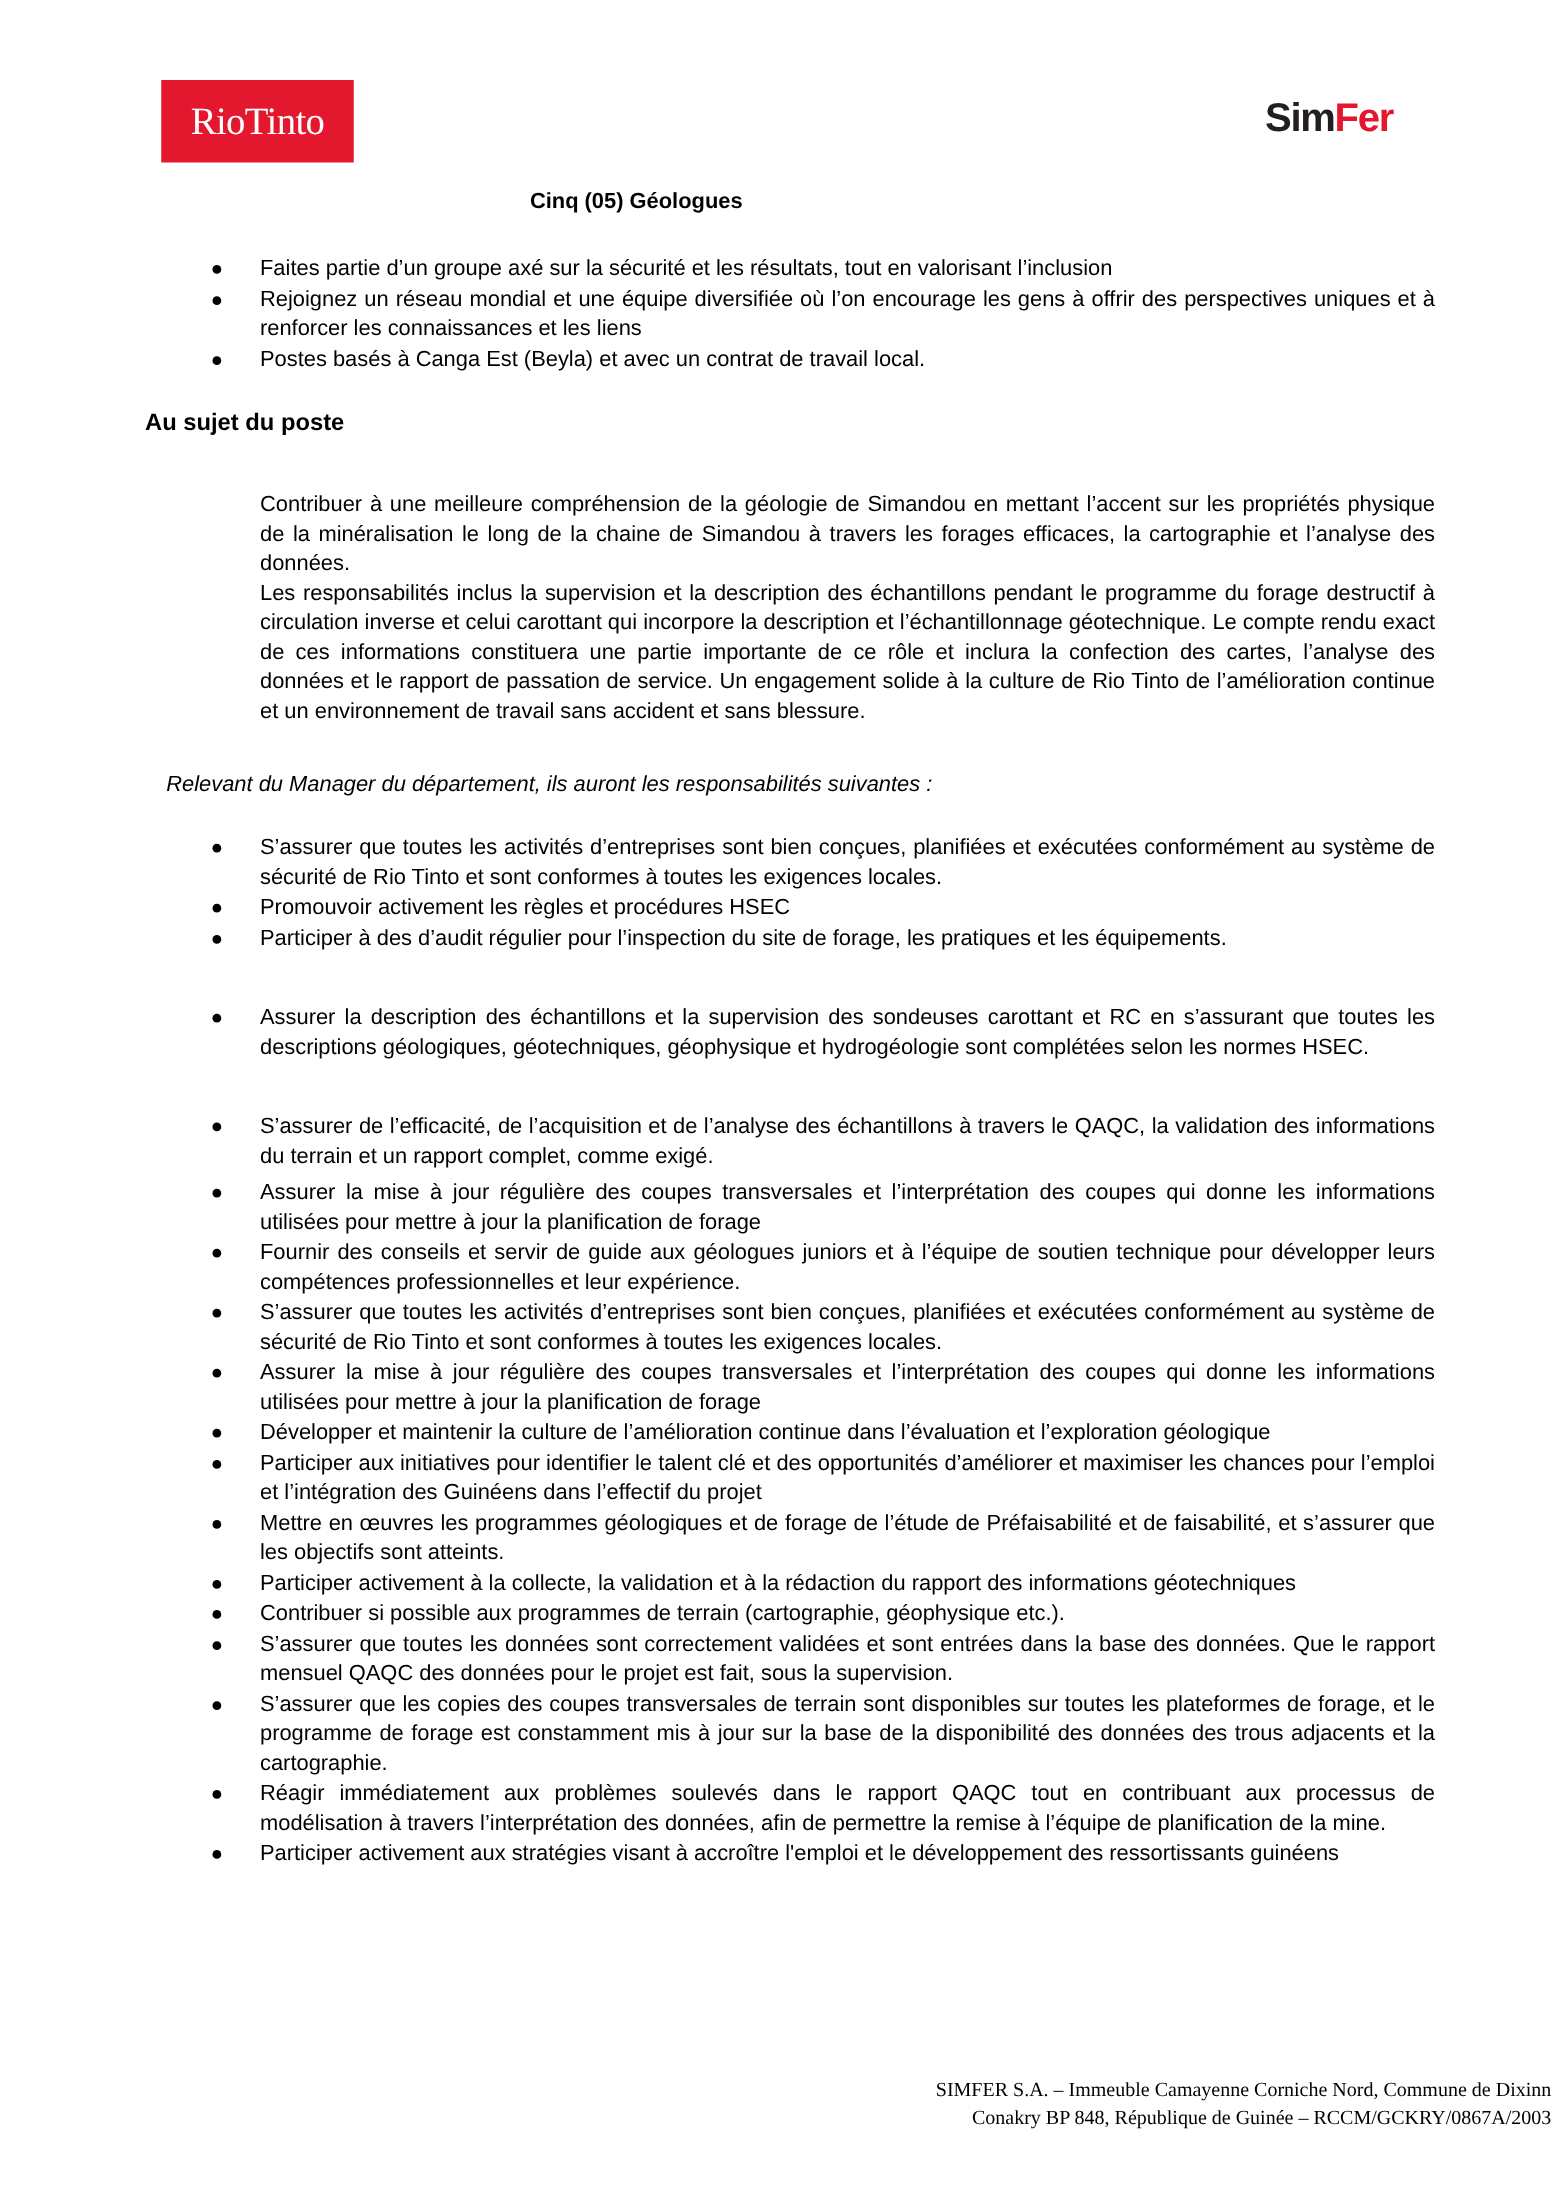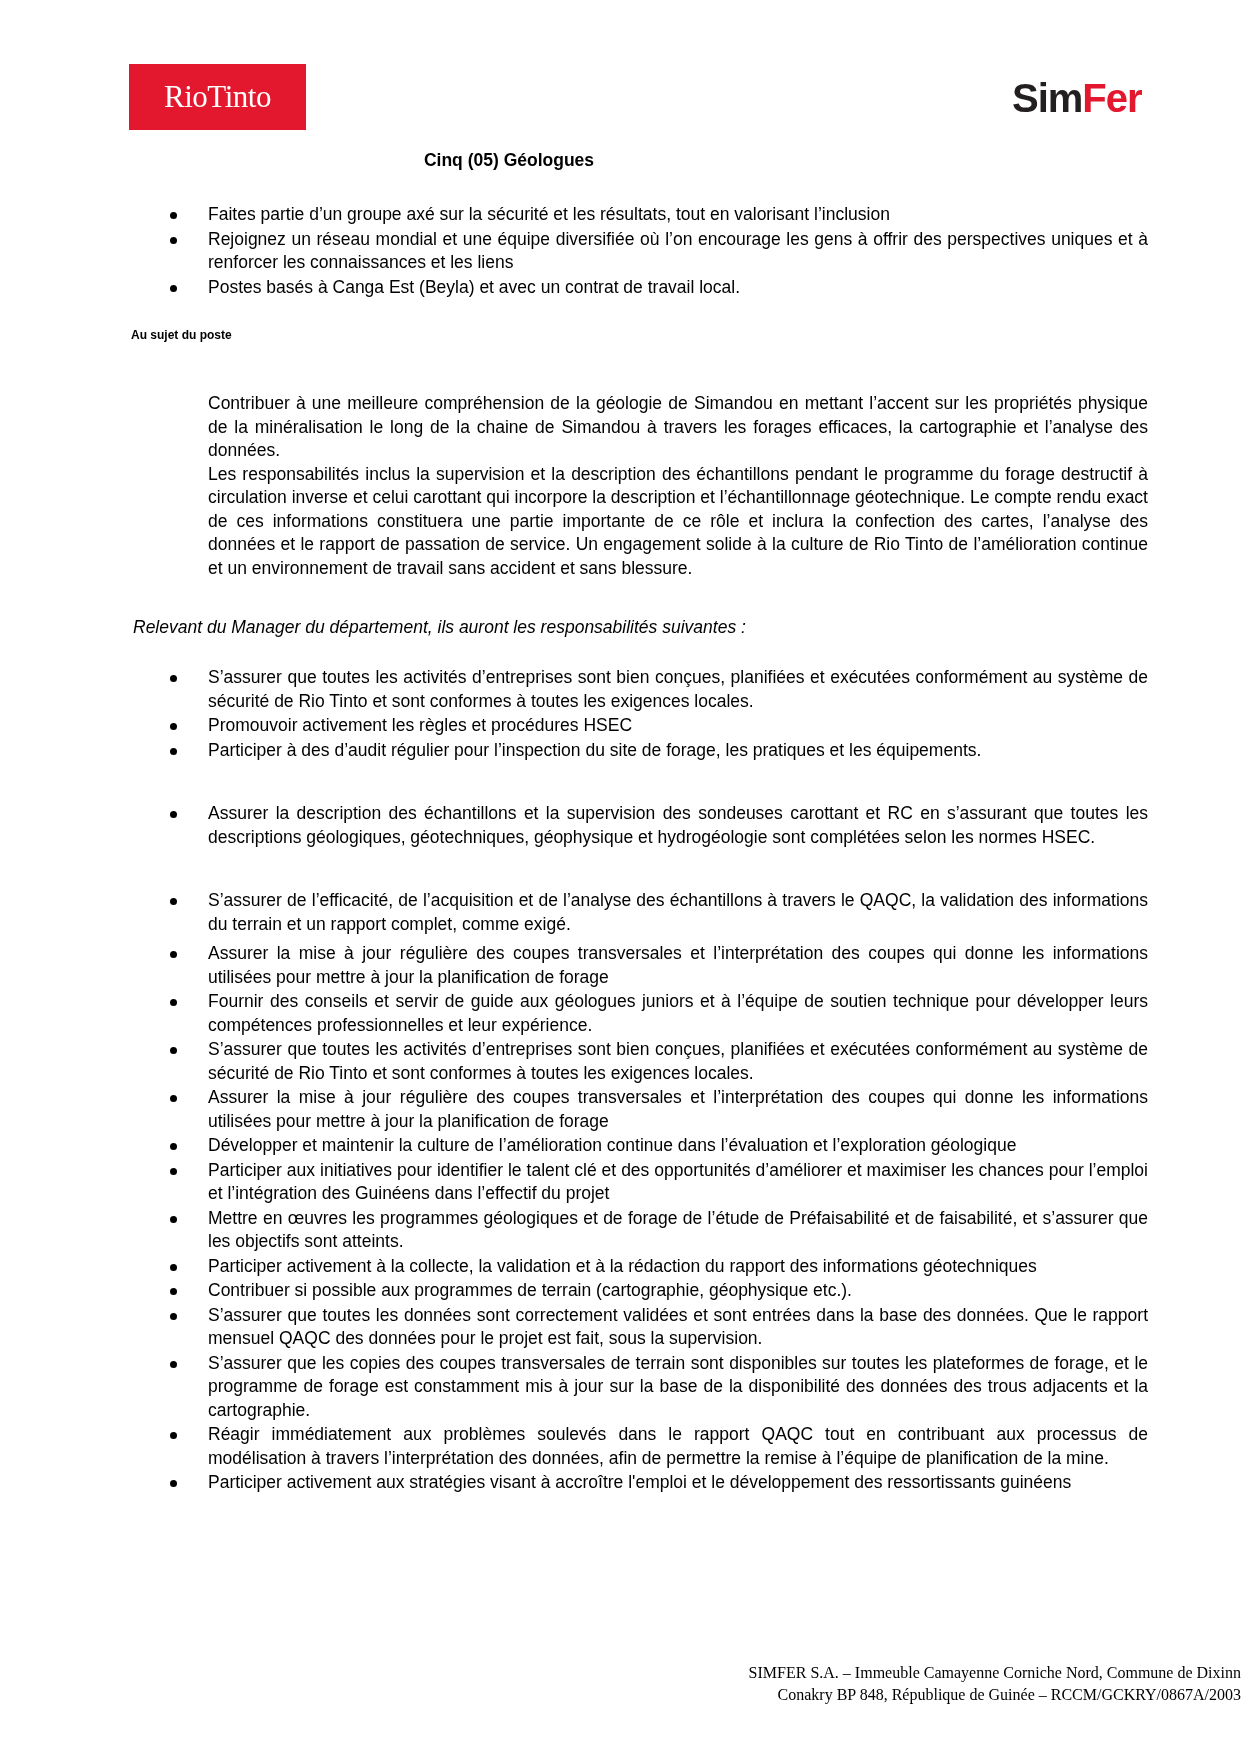--- a/index.html
+++ b/index.html
@@ -1,41 +1,41 @@
 <!DOCTYPE html>
 <html><head>
 <meta charset="utf-8">
 <style>
   html, body { margin: 0; padding: 0; background: #ffffff; }
   body { width: 1241px; height: 1754px; position: relative; overflow: hidden;
          font-family: "Liberation Sans", sans-serif; color: #000; }
   .page { position: absolute; left: 0; top: 0; width: 1241px; height: 1754px; }
 
-  .logo-rt { position: absolute; left: 129px; top: 64px; width: 177px; height: 66px;
+  .logo-rt { position: absolute; left: 129px; top: 64px; width: 154px; height: 66px;
              background: #e3172d; display: flex; align-items: center; justify-content: center; }
   .logo-rt span { font-family: "Liberation Serif", serif; color: #fff; font-size: 31px; letter-spacing: -0.5px; }
 
   .logo-sf { position: absolute; left: 1012px; top: 76px; font-family: "Liberation Sans", sans-serif;
-             font-weight: bold; font-size: 40px; letter-spacing: -1px; }
+             font-weight: bold; font-size: 32px; letter-spacing: -1px; }
   .logo-sf .a { color: #231f20; }
   .logo-sf .b { color: #e3172d; }
 
   .title { position: absolute; left: 0; width: 1018px; top: 150px; text-align: center;
            font-weight: bold; font-size: 17.5px; }
 
   .text { font-size: 17.5px; line-height: 23.5px; text-align: justify; }
 
   ul.bul { list-style: none; margin: 0; padding: 0; position: absolute; left: 170px; width: 978px; }
   ul.bul li { position: relative; padding-left: 38px; font-size: 17.5px; line-height: 23.5px; text-align: justify; }
   ul.bul li .dot { position: absolute; left: 0; top: 9px; width: 7px; height: 7px; border-radius: 50%; background: #000; }
 
   #intro-list { top: 203px; }
   #intro-list li { margin-bottom: 1px; }
 
-  .h2 { position: absolute; left: 131px; top: 328px; font-weight: bold; font-size: 12px; }
+  .h2 { position: absolute; left: 116px; top: 328px; font-weight: bold; font-size: 19px; }
 
   .about { position: absolute; left: 208px; width: 940px; top: 379px; margin-top: 13px; }
 
   .report { position: absolute; left: 133px; top: 617px; font-size: 17.5px; font-style: italic; }
 
   #resp-list { top: 666px; }
   #resp-list li { margin-bottom: 1px; }
   #resp-list li.gap { margin-bottom: 6px; margin-top: 40px; }
 
   .footer { position: absolute; left: 0; width: 1241px; top: 1662px; text-align: right;

